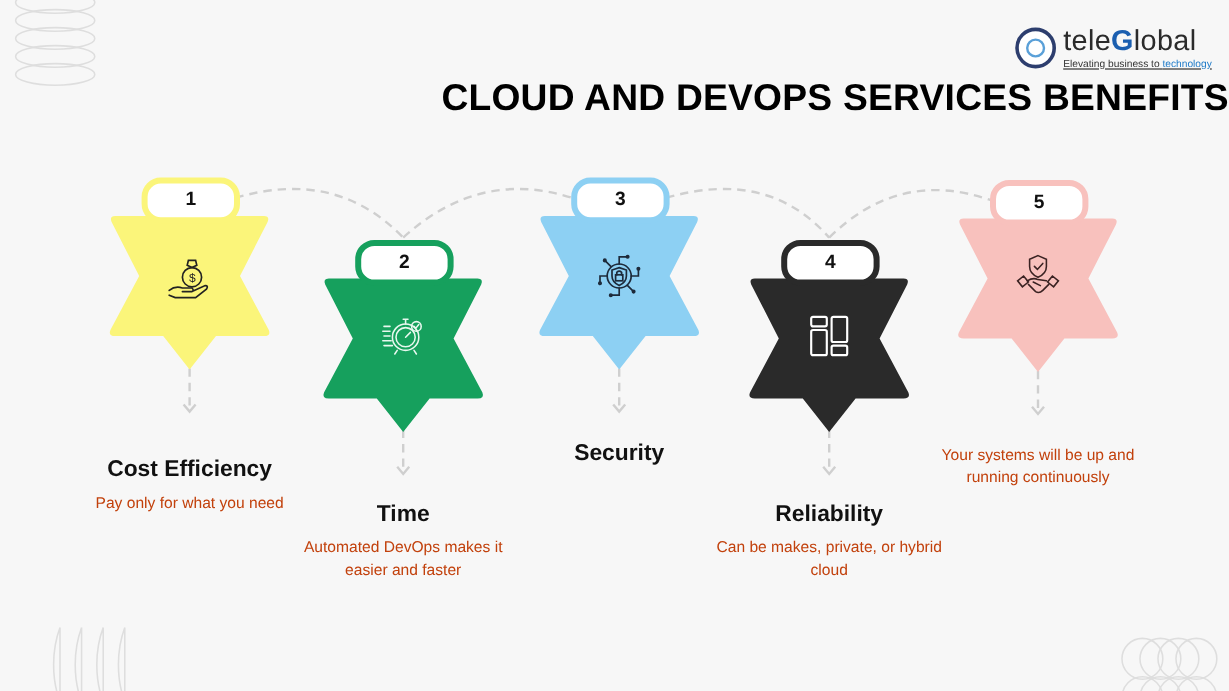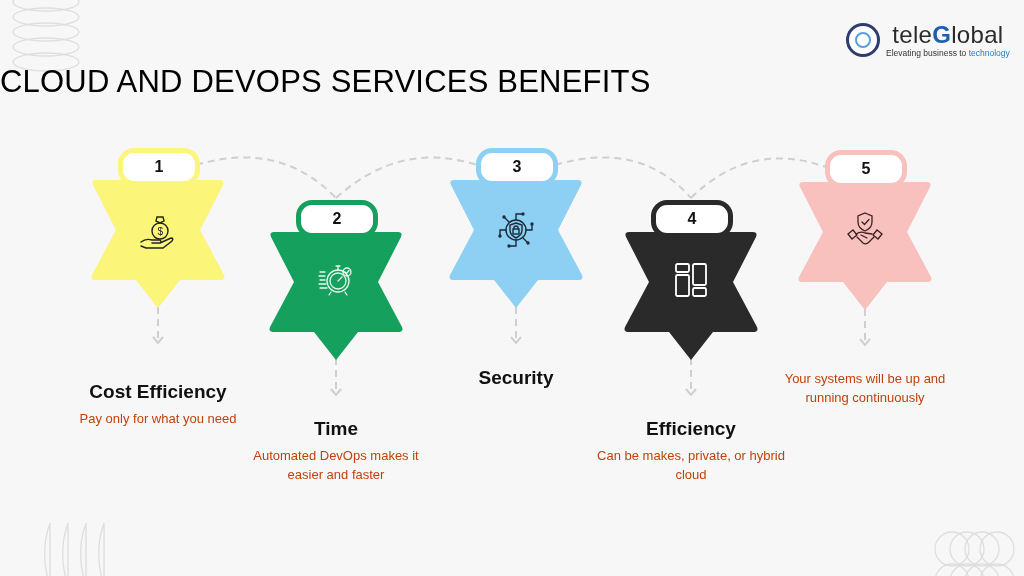--- a/index.html
+++ b/index.html
@@ -6,27 +6,27 @@
   body {
     width: 1024px; height: 576px; overflow: hidden; position: relative;
     background: #f7f7f7;
     font-family: "Liberation Sans", "DejaVu Sans", sans-serif;
   }
   .deco { position: absolute; pointer-events: none; }
   .logo { position: absolute; left: 846px; top: 20px; width: 170px; height: 40px; display: flex; align-items: center; }
   .logo-mark { width: 34px; height: 34px; border-radius: 50%; border: 3px solid #2d3e6e; box-sizing: border-box; position: relative; margin-right: 6px; background: #fff; }
   .logo-mark::after { content: ""; position: absolute; left: 6px; top: 6px; width: 16px; height: 16px; border-radius: 50%; border: 2px solid #5aa0d8; box-sizing: border-box; }
   .logo-text { display: flex; flex-direction: column; line-height: 1; }
-  .logo-name { font-size: 24px; color: #2b2b2b; letter-spacing: 0.3px; text-align: center; }
+  .logo-name { font-size: 24px; color: #2b2b2b; letter-spacing: 0.3px; }
   .logo-name .g { color: #1b5fb0; font-weight: bold; }
-  .logo-tag { font-size: 8.5px; color: #333; margin-top: 2px; }
+  .logo-tag { font-size: 8.5px; color: #333; margin-top: 2px; text-decoration: underline; }
   .logo-tag .hl { color: #1e7ac8; }
   .title {
-    position: absolute; left: 0; width: 1024px; top: 64px; text-align: left;
-    font-size: 31px; font-weight: normal; color: #000; letter-spacing: 0.2px;
+    position: absolute; left: 0; width: 1024px; top: 64px; text-align: right;
+    font-size: 31px; font-weight: bold; color: #000; letter-spacing: 0.2px;
   }
   svg.conn { position: absolute; left: 0; top: 0; }
   .step { position: absolute; width: 140px; }
   .shape { position: absolute; left: 0; width: 140px; height: 130px; }
   .pill {
     position: absolute; width: 72px; height: 28px; border-radius: 16px;
     background: #fff; display: flex; align-items: center; justify-content: center;
     font-weight: bold; font-size: 16px; color: #111; box-sizing: content-box;
   }
   .icon { position: absolute; width: 40px; height: 40px; }
@@ -174,21 +174,21 @@
   <svg class="icon" style="left:50px;top:60px" viewBox="0 0 40 40">
     <g fill="none" stroke="#ffffff" stroke-width="1.8">
       <rect x="5" y="4" width="13" height="8" rx="1.5"></rect>
         <rect x="5" y="15" width="13" height="21" rx="1.5"></rect>
       <rect x="22" y="4" width="13" height="21" rx="1.5"></rect>
         <rect x="22" y="28" width="13" height="8" rx="1.5"></rect>
     </g>
   </svg>
 </div>
 <div class="caption" style="left:591px;top:418px;">
-  <div class="h">Efficiency</div>
+  <div class="h">Reliability</div>
   <div class="d">Can be makes, private, or hybrid cloud</div>
 </div>
 
 <div class="step" style="left:795px;top:150px;">
   <svg class="shape" style="top:30px" viewBox="0 0 140 130">
     <path d="M8 2 H132 Q137 2 135 7 L112 52 L136 97 Q138 102 132 102 H92 L70 130 L48 102 H8 Q2 102 4 97 L28 52 L5 7 Q3 2 8 2 Z" fill="#f8c1bd"></path>
   </svg>
   <div class="pill" style="left:30px;top:0;border:5px solid #f8c1bd;">5</div>
   <svg class="icon" style="left:50px;top:60px" viewBox="0 0 40 40">
     <g fill="none" stroke="#3a2222" stroke-width="1.3" stroke-linecap="round">

